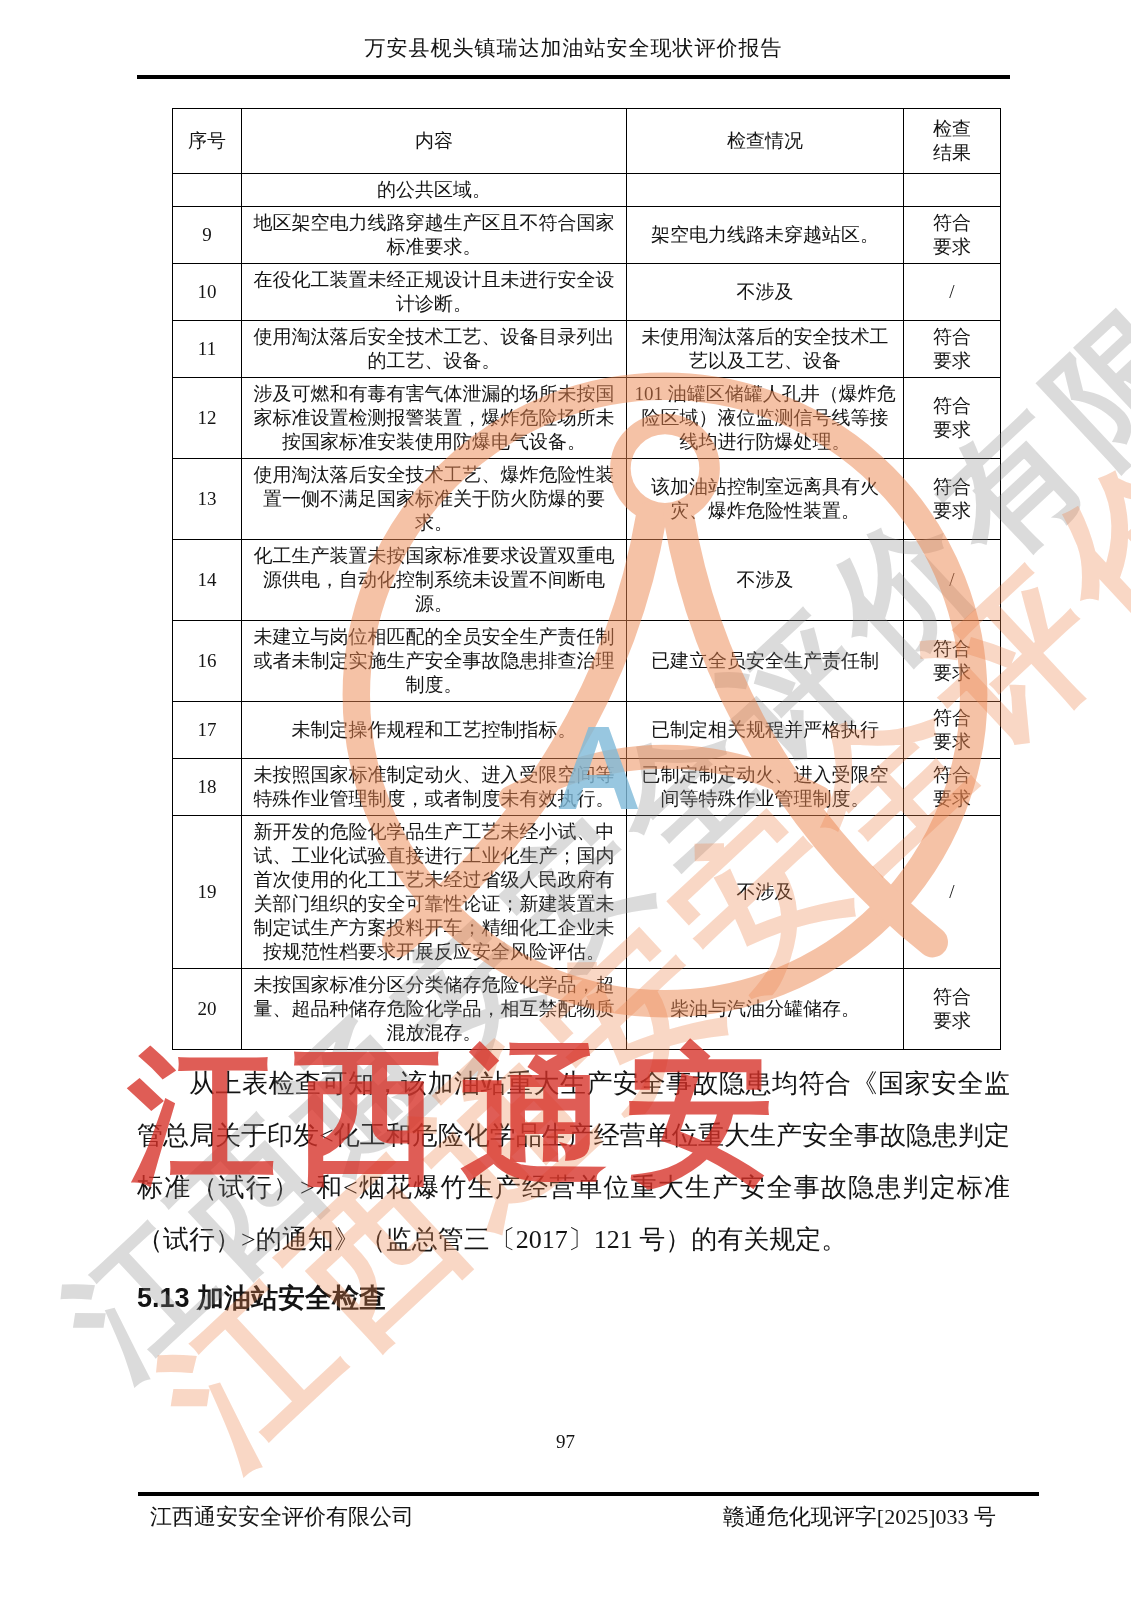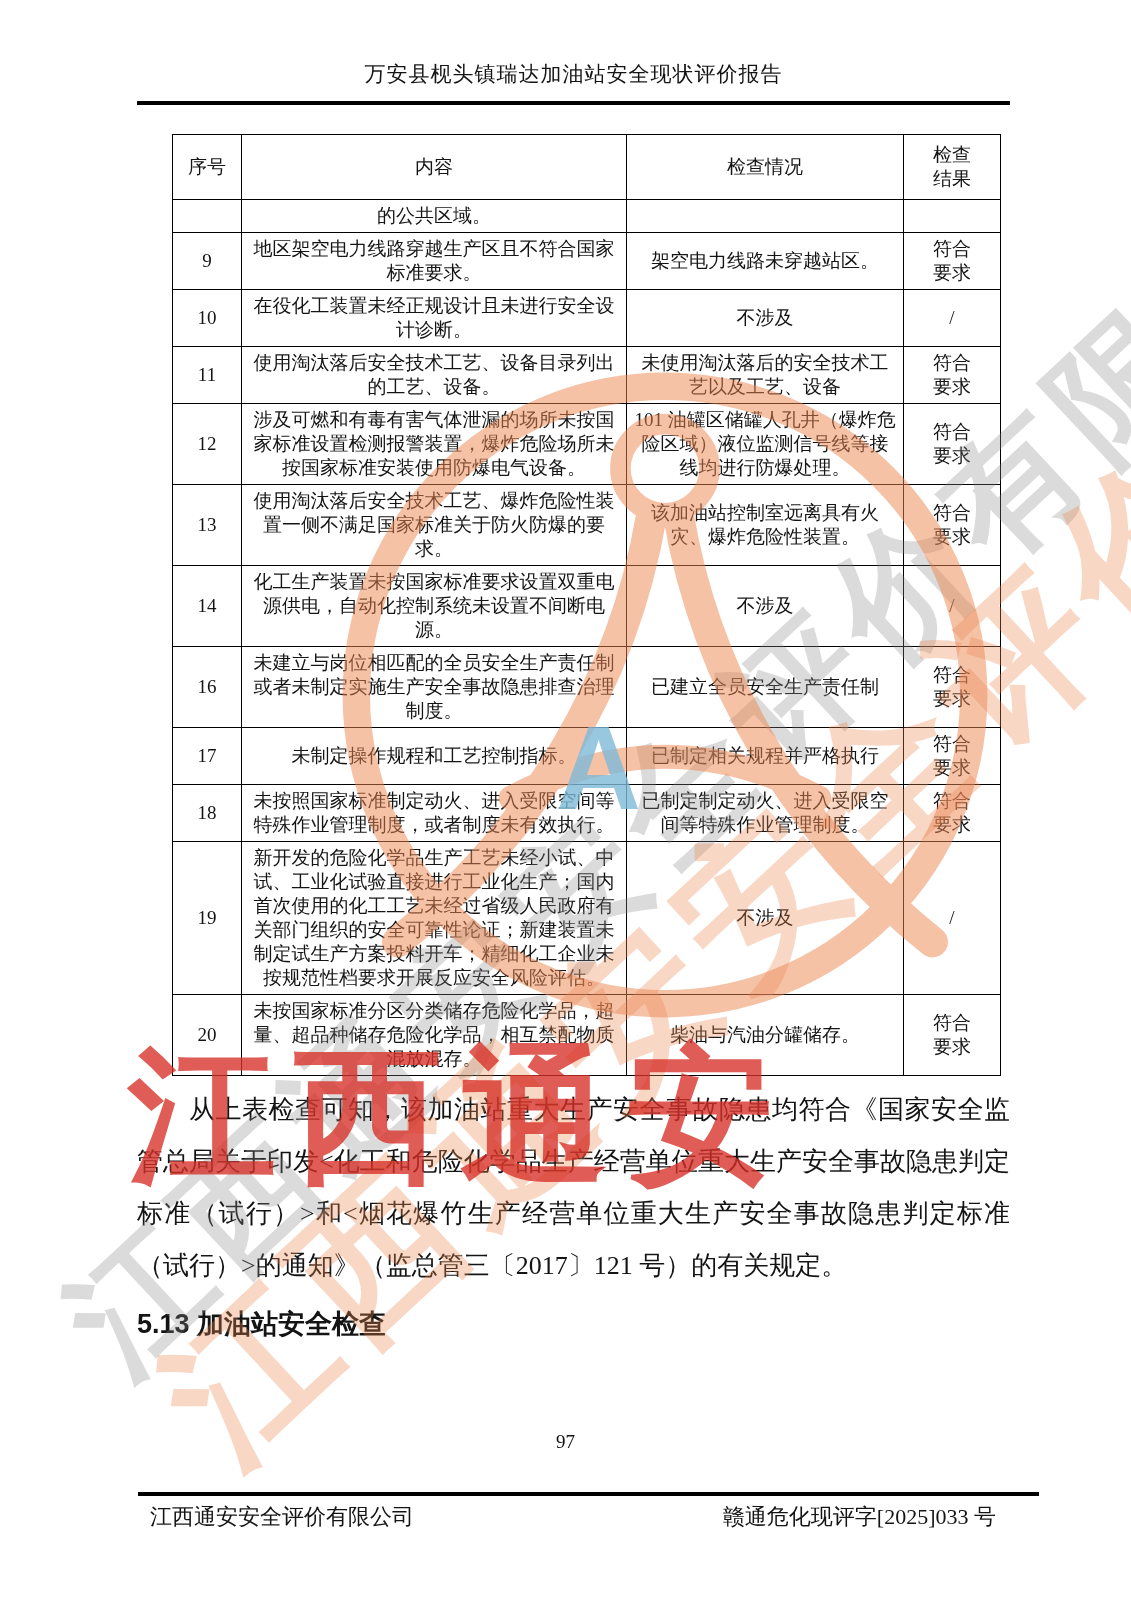--- a/index.html
+++ b/index.html
@@ -1,21 +1,21 @@
 <!DOCTYPE html>
 <html><head>
 <meta charset="utf-8">
 <style>
   html,body{margin:0;padding:0;background:#e8e8e8;}
   .page{
     position:relative;width:1131px;height:1600px;margin:0 auto;background:#ffffff;
     font-family:"Liberation Serif","DejaVu Serif",serif;color:#141414;overflow:hidden;
   }
   .content{position:relative;z-index:1;margin:0 121px 0 137px;}
-  .doc-title{padding-top:60px;text-align:center;font-size:21px;letter-spacing:1px;}
+  .doc-title{padding-top:34px;text-align:center;font-size:21px;letter-spacing:1px;}
   .header-rule{height:4px;background:#000;margin-top:13px;}
   table.inspection{
     border-collapse:collapse;table-layout:fixed;width:828px;margin:29px 0 0 35px;
   }
   table.inspection th, table.inspection td{
     border:1.6px solid #000;text-align:center;vertical-align:middle;
     font-size:19px;line-height:24px;padding:4px 6px;font-weight:normal;
   }
   table.inspection th{height:56px;}
   .pre{white-space:pre-line;}

